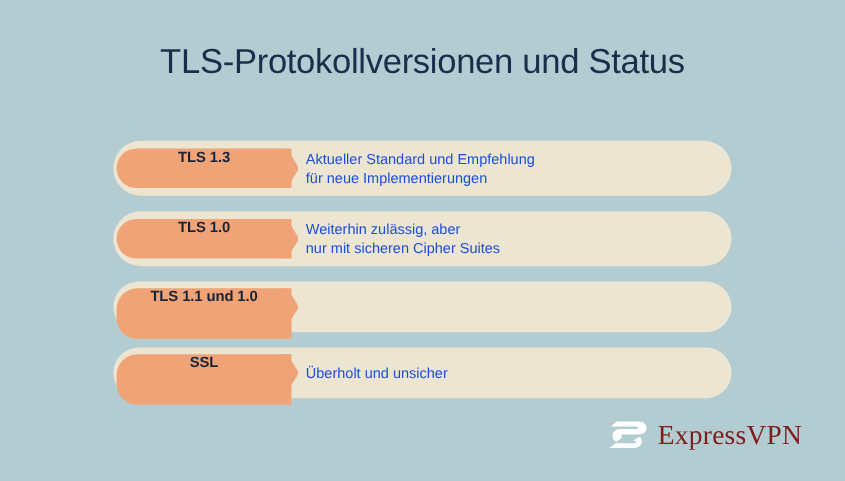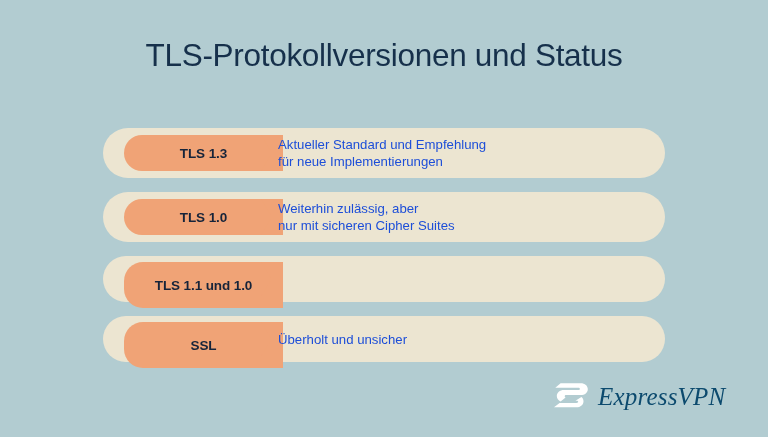--- a/index.html
+++ b/index.html
@@ -53,26 +53,26 @@
     align-items: center;
   }
 
   .row.two-line { height: 50px; margin-bottom: 14px; }
   .row.one-line { height: 46px; margin-bottom: 14px; }
   .row.last     { height: 46px; margin-bottom: 0; }
 
   
   .tag {
     position: absolute;
-    left: 21px;
+    left: 3px;
     width: 159px;
     background: #f0a376;
     border-radius: 19px 0 0 19px;
     display: flex;
-    align-items: center;
+    align-items: flex-start;
     justify-content: center;
   }
   .row.two-line .tag { height: 36px; top: 7px; }
   .row.one-line .tag,
   .row.last .tag     { height: 46px; top: 6px; }
 
   
   .tag-point {
     position: absolute;
     left: 152px;
@@ -115,25 +115,24 @@
     display: flex;
     align-items: center;
     gap: 9px;
   }
 
   #logo-mark { width: 36px; height: 30px; display: block; }
 
   #logo-wordmark {
     font-family: "Liberation Serif", serif;
     font-size: 25px;
-    color: #0c4a6e;
+    color: #7f1d1d;
     letter-spacing: 0.2px;
     white-space: nowrap;
     line-height: 1;
-    font-style: italic;
   }
 </style>
 </head>
 <body>
 
 <div id="infographic">
 
   <div id="page-title">TLS-Protokollversionen und Status</div>
 
   <div id="rows">

